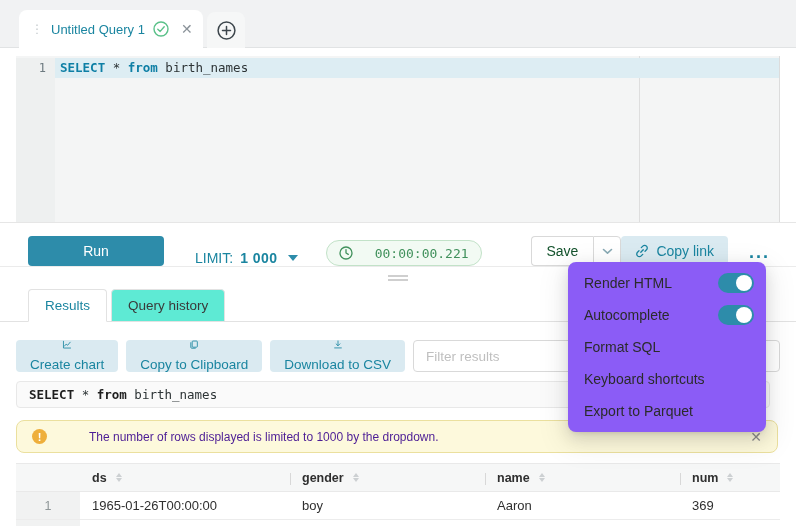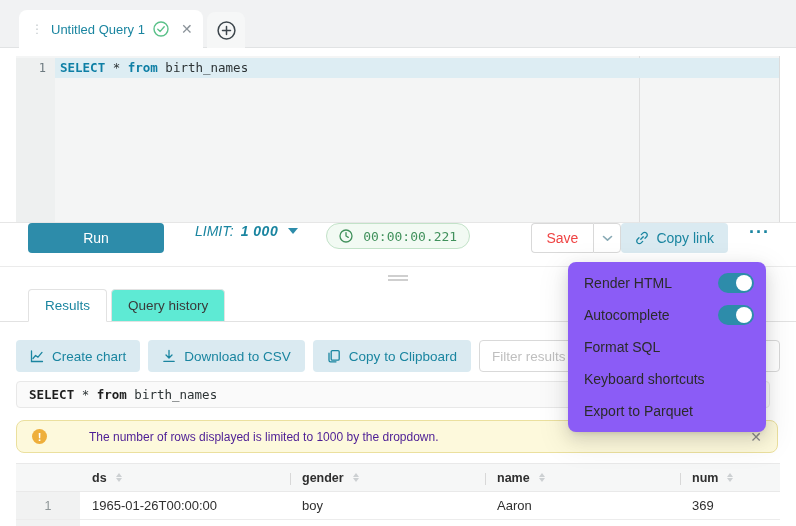--- a/index.html
+++ b/index.html
@@ -30,34 +30,34 @@
   .gutter { width:39px; height:100%; background:#eef0f0; color:#6d7a80;
     font-size:12px; text-align:right; padding-right:9px; line-height:20px; flex:0 0 39px; }
   .active-line { flex:1; background:#ddedf3; line-height:20px; padding-left:5px;
     font-size:12.5px; white-space:pre; color:#2d3436; }
   .kw { color:#0e7fa5; font-weight:bold; }
   .gutter-rest { position:absolute; left:0; top:22px; width:39px; height:144px; background:#eef0f0; }
 
   
   .toolbar { position:absolute; left:0; top:222px; width:796px; height:45px;
     border-top:1px solid #e6e6e6; border-bottom:1px solid #ebebeb; background:#fff;
-    display:flex; align-items:flex-start; padding:0 26px 0 28px; }
+    display:flex; align-items:flex-end; padding:0 26px 0 28px; }
   .run-btn { width:136px; height:30px; background:#2d8caa; color:#fff; border:none;
     border-radius:4px; font-size:14px; font-family:inherit; cursor:pointer; }
-  .limit-group { display:flex; align-items:center; margin-left:31px; gap:7px; cursor:pointer;font-style:italic; }
+  .limit-group { display:flex; align-items:center; margin-left:31px; gap:7px; cursor:pointer; }
   .limit-label, .limit-value { color:#1a85a0; font-size:14px; }
   .limit-value { font-weight:600; letter-spacing:.5px; }
   .caret-down { width:0; height:0; border-left:5px solid transparent; border-right:5px solid transparent;
     border-top:6px solid #2d8caa; margin-left:3px; }
-  .timer { display:flex; align-items:center; gap:10px; margin-left:28px; height:26px;
+  .timer { display:flex; align-items:center; gap:22px; margin-left:28px; height:26px;
     padding:12px 12px; background:#f2faf3; border:1px solid #c2e2c8; border-radius:13px;
     color:#41915c; font-size:13px; }
   .save-group { display:flex; margin-left:auto; height:30px; }
   .save-main { background:#fff; border:1px solid #d9d9d9; border-right:none; border-radius:4px 0 0 4px;
-    padding:0 15px; font-size:14px; color:#ef4444; font-family:inherit; cursor:pointer; }
+    padding:0 15px; font-size:14px; color:#14532d; font-family:inherit; cursor:pointer; }
   .save-caret { background:#fff; border:1px solid #d9d9d9; border-radius:0 4px 4px 0;
     width:28px; display:flex; align-items:center; justify-content:center; cursor:pointer; }
   .copylink-btn { display:flex; align-items:center; gap:7px; height:30px; margin-left:0;
     background:#daeaf1; border:none; border-radius:4px; padding:0 14px;
     color:#1a85a0; font-size:14px; font-family:inherit; cursor:pointer; }
   .more-btn { margin-left:21px; color:#1a85a0; font-size:18px; font-weight:bold;
     letter-spacing:1px; cursor:pointer; line-height:1; }
 
   
   .drag-handle { position:absolute; left:388px; top:275px; width:20px; height:6px; cursor:row-resize; }
@@ -68,21 +68,21 @@
     border-bottom:1px solid #e2e2e2; padding-left:28px; display:flex; align-items:flex-end; gap:4px; }
   .rtab { height:33px; display:flex; align-items:center; padding:0 16px; font-size:13.5px;
     border:1px solid #e2e2e2; border-radius:4px 4px 0 0; margin-bottom:-1px; cursor:pointer; }
   .rtab.active { background:#fff; color:#1a85a0; border-bottom-color:#fff; }
   .rtab.inactive { background:#5eead4; color:#3a3a3a; }
 
   
   .actions-row { position:absolute; left:16px; top:340px; width:764px; height:32px; display:flex; gap:8px; }
   .teal-btn { display:flex; align-items:center; justify-content:center; gap:8px; height:32px;
     background:#daeaf1; border:none; border-radius:4px; padding:0 14px;
-    color:#1a85a0; font-size:13.5px; font-family:inherit; cursor:pointer; white-space:nowrap; }
+    color:#1a85a0; font-size:13.5px; font-family:inherit; cursor:pointer; white-space:nowrap;flex-direction:column; }
   .filter-input { flex:1; height:32px; border:1px solid #d9d9d9; border-radius:4px;
     padding:0 12px; font-size:13.5px; font-family:inherit; color:#2f2f2f; background:#fff; outline:none; }
   .filter-input::placeholder { color:#bfbfbf; }
 
   
   .sql-preview { position:absolute; left:16px; top:381px; width:754px; height:27px;
     background:#fafafa; border:1px solid #e8e8e8; border-radius:4px;
     font-size:12.5px; line-height:25px; padding:0 12px; color:#2d3436; white-space:pre; }
   .sql-preview b { font-weight:bold; color:#1f1f1f; }
 
@@ -202,31 +202,31 @@
 <div class="actions-row">
   <button class="teal-btn">
     <svg width="14" height="14" viewBox="0 0 14 14">
         <path d="M1.5 2 V12.5 H12.5" fill="none" stroke="#1a85a0" stroke-width="1.3" stroke-linecap="round"></path>
         <path d="M3 9.5 L5.6 6.4 L8 8.2 L12 3.4" fill="none" stroke="#1a85a0" stroke-width="1.3" stroke-linecap="round" stroke-linejoin="round"></path>
       </svg>
     <span>Create chart</span>
   </button>
   <button class="teal-btn">
     <svg width="14" height="14" viewBox="0 0 14 14">
+        <rect x="4.2" y="1.6" width="8" height="9.6" rx="1.2" fill="none" stroke="#1a85a0" stroke-width="1.3"></rect>
+        <path d="M2 4.2 V11.2 a1.6 1.6 0 0 0 1.6 1.6 H9" fill="none" stroke="#1a85a0" stroke-width="1.3" stroke-linecap="round"></path>
+      </svg>
+    <span>Copy to Clipboard</span>
+  </button>
+  <button class="teal-btn">
+    <svg width="14" height="14" viewBox="0 0 14 14">
         <path d="M7 1.5 V8.5 M4 6 L7 9 L10 6" fill="none" stroke="#1a85a0" stroke-width="1.3" stroke-linecap="round" stroke-linejoin="round"></path>
         <path d="M1.8 12.3 H12.2" stroke="#1a85a0" stroke-width="1.3" stroke-linecap="round"></path>
       </svg>
     <span>Download to CSV</span>
-  </button>
-  <button class="teal-btn">
-    <svg width="14" height="14" viewBox="0 0 14 14">
-        <rect x="4.2" y="1.6" width="8" height="9.6" rx="1.2" fill="none" stroke="#1a85a0" stroke-width="1.3"></rect>
-        <path d="M2 4.2 V11.2 a1.6 1.6 0 0 0 1.6 1.6 H9" fill="none" stroke="#1a85a0" stroke-width="1.3" stroke-linecap="round"></path>
-      </svg>
-    <span>Copy to Clipboard</span>
   </button>
   <input class="filter-input" type="text" placeholder="Filter results" style="">
 </div>
 
 <div class="sql-preview mono"><b>SELECT</b><span> * </span><b>from</b><span> birth_names</span></div>
 
 <div class="banner">
   <span class="warn-icon">!</span>
   <span class="banner-text">The number of rows displayed is limited to 1000 by the dropdown.</span>
   <span class="banner-close">✕</span>

